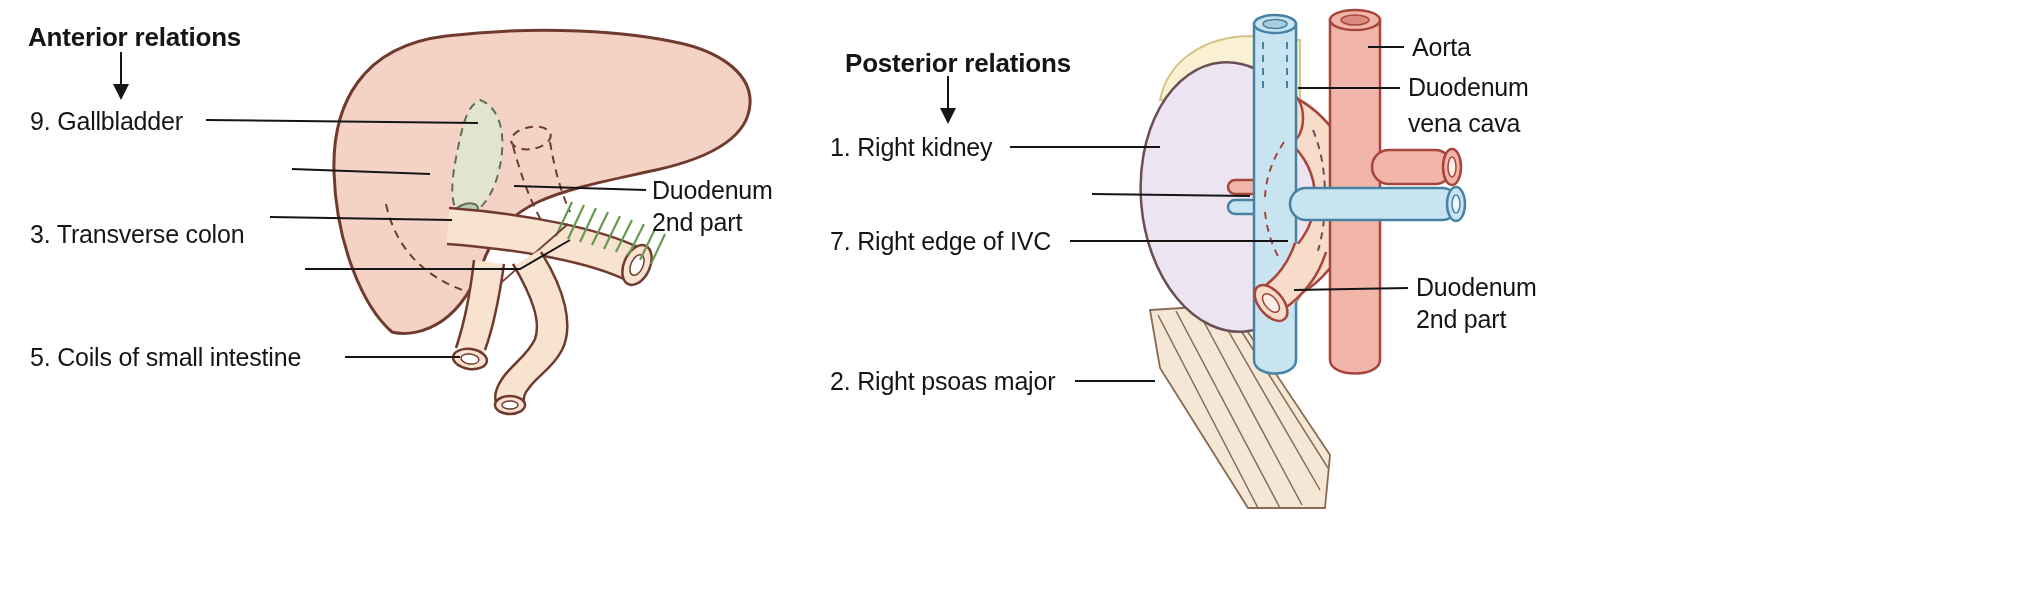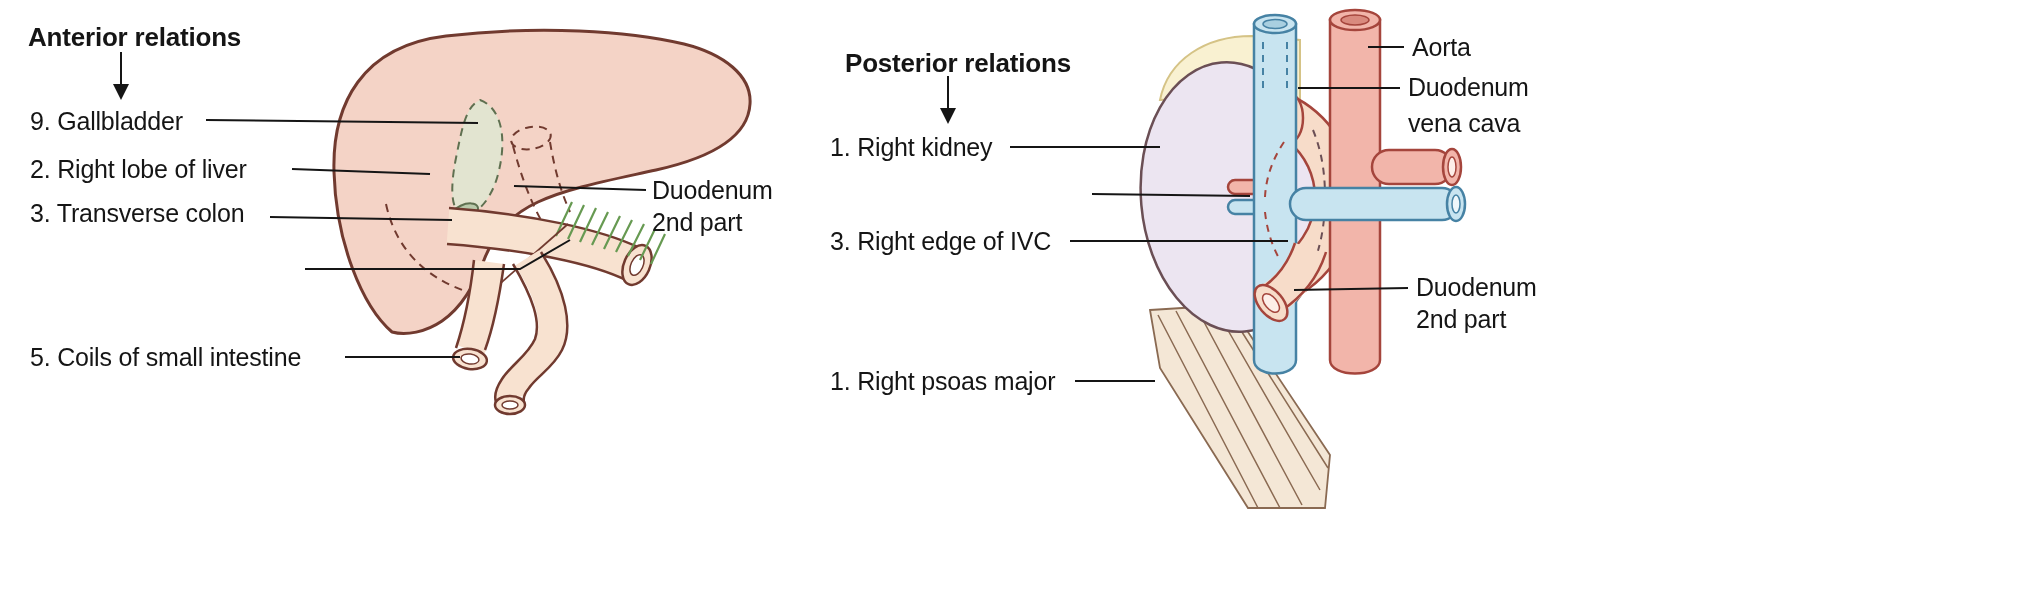--- a/index.html
+++ b/index.html
@@ -160,29 +160,28 @@
       <path class="ink" d="M 1070 241 L 1288 241"></path>
       <path class="ink" d="M 1075 381 L 1155 381"></path>
       <path class="ink" d="M 1404 47 L 1368 47"></path>
       <path class="ink" d="M 1400 88 L 1298 88"></path>
       <path class="ink" d="M 1408 288 L 1294 290"></path>
     </g>
   </svg>
 
   <div class="lbl ttl" style="left:28px;top:22px">Anterior relations</div>
   <div class="lbl" style="left:30px;top:107px">9. Gallbladder</div>
-  <div class="lbl" style="left:30px;top:155px">2. Right lobe of liver</div>
-  <div class="lbl" style="left:30px;top:199px">3. Transverse colon</div>
+  <div class="lbl" style="left:30px;top:220px">3. Transverse colon</div>
   <div class="lbl" style="left:30px;top:343px">5. Coils of small intestine</div>
   <div class="lbl" style="left:652px;top:176px">Duodenum</div>
   <div class="lbl" style="left:652px;top:208px">2nd part</div>
 
   <div class="lbl ttl" style="left:845px;top:48px">Posterior relations</div>
   <div class="lbl" style="left:830px;top:133px">1. Right kidney</div>
-  <div class="lbl" style="left:830px;top:227px">3. Right edge of IVC</div>
-  <div class="lbl" style="left:830px;top:367px">1. Right psoas major</div>
+  <div class="lbl" style="left:830px;top:227px">7. Right edge of IVC</div>
+  <div class="lbl" style="left:830px;top:367px">2. Right psoas major</div>
   <div class="lbl" style="left:1412px;top:33px">Aorta</div>
   <div class="lbl" style="left:1408px;top:73px">Duodenum</div>
   <div class="lbl" style="left:1408px;top:109px">vena cava</div>
   <div class="lbl" style="left:1416px;top:273px">Duodenum</div>
   <div class="lbl" style="left:1416px;top:305px">2nd part</div>
 
 </div>
 
 </body></html>

